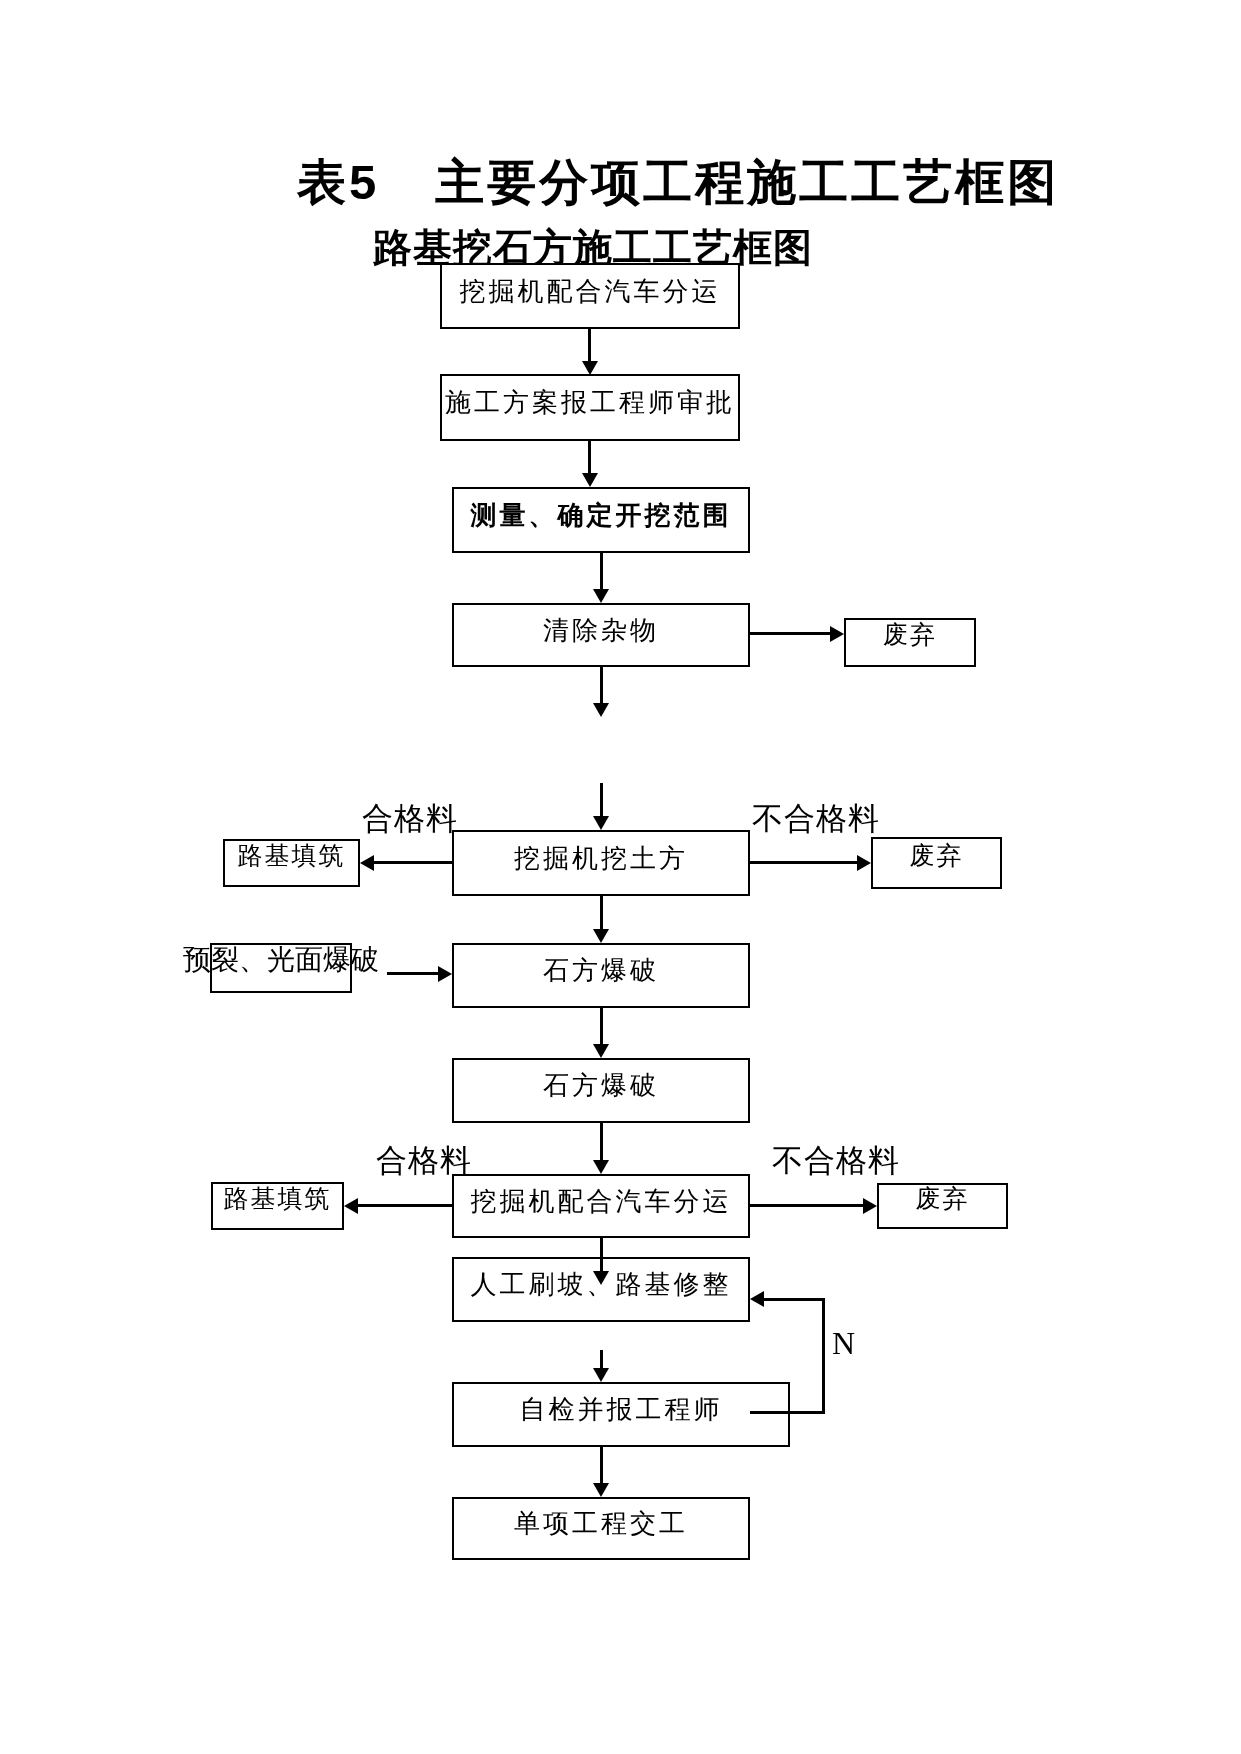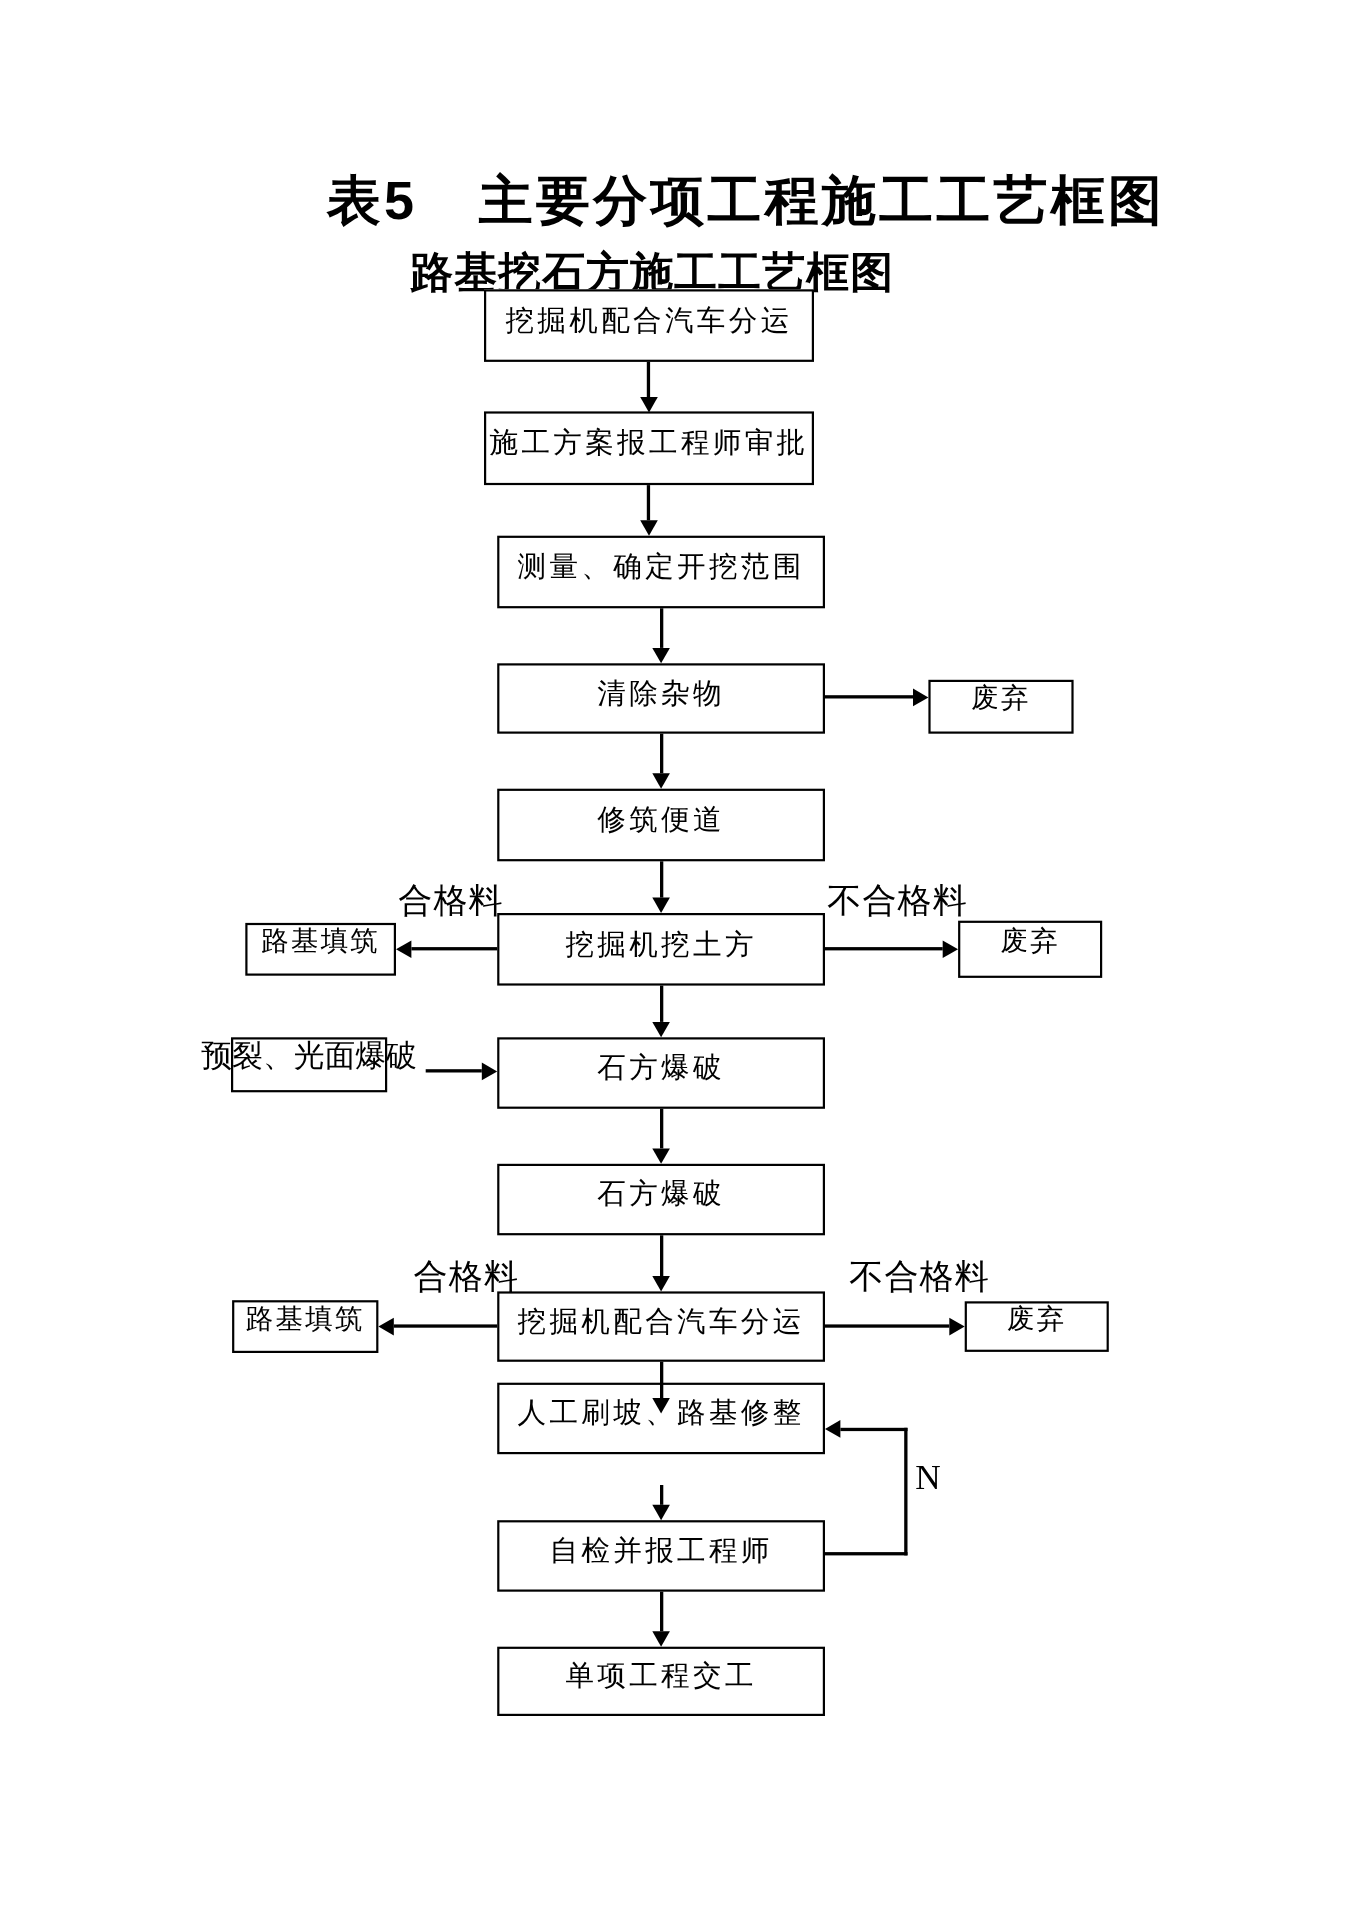--- a/index.html
+++ b/index.html
@@ -81,29 +81,28 @@
 
   <div class="doc-title" style="left:297px; top:150px;">
     <span>表5</span>
     <span class="gap"></span>
     <span>主要分项工程施工工艺框图</span>
   </div>
   <div class="doc-subtitle" style="left:373px; top:221px;">路基挖石方施工工艺框图</div>
 
   <div class="box" style="left:440px; top:263px; width:300px; height:66px;">挖掘机配合汽车分运</div>
   <div class="box" style="left:440px; top:374px; width:300px; height:67px;">施工方案报工程师审批</div>
-  <div class="box" style="left:452px; top:487px; width:298px; height:66px;">测量、确定开挖范围</div>
+  <div class="box" style="left:452px; top:487px; width:298px; height:66px;font-weight:bold;">测量、确定开挖范围</div>
   <div class="box" style="left:452px; top:603px; width:298px; height:64px;">清除杂物</div>
-  <div class="box" style="left:452px; top:717px; width:298px; height:66px;">修筑便道</div>
   <div class="box" style="left:452px; top:830px; width:298px; height:66px;">挖掘机挖土方</div>
   <div class="box" style="left:452px; top:943px; width:298px; height:65px;">石方爆破</div>
   <div class="box" style="left:452px; top:1058px; width:298px; height:65px;">石方爆破</div>
   <div class="box" style="left:452px; top:1174px; width:298px; height:64px;">挖掘机配合汽车分运</div>
   <div class="box" style="left:452px; top:1257px; width:298px; height:65px;">人工刷坡、路基修整</div>
-  <div class="box" style="left:452px; top:1382px; width:298px; height:65px;">自检并报工程师</div>
+  <div class="box" style="left:452px; top:1382px; width:338px; height:65px;">自检并报工程师</div>
   <div class="box" style="left:452px; top:1497px; width:298px; height:63px;">单项工程交工</div>
 
   <div class="box sbox" style="left:844px; top:618px; width:132px; height:49px;">废弃</div>
   <div class="box sbox" style="left:223px; top:839px; width:137px; height:48px;">路基填筑</div>
   <div class="box sbox" style="left:871px; top:837px; width:131px; height:52px;">废弃</div>
   <div class="box sbox" style="left:210px; top:943px; width:142px; height:50px; font-size:28px; letter-spacing:0;">预裂、光面爆破</div>
   <div class="box sbox" style="left:211px; top:1182px; width:133px; height:48px;">路基填筑</div>
   <div class="box sbox" style="left:877px; top:1183px; width:131px; height:46px;">废弃</div>
 
   <div class="elabel" style="left:362px; top:798px;">合格料</div>

